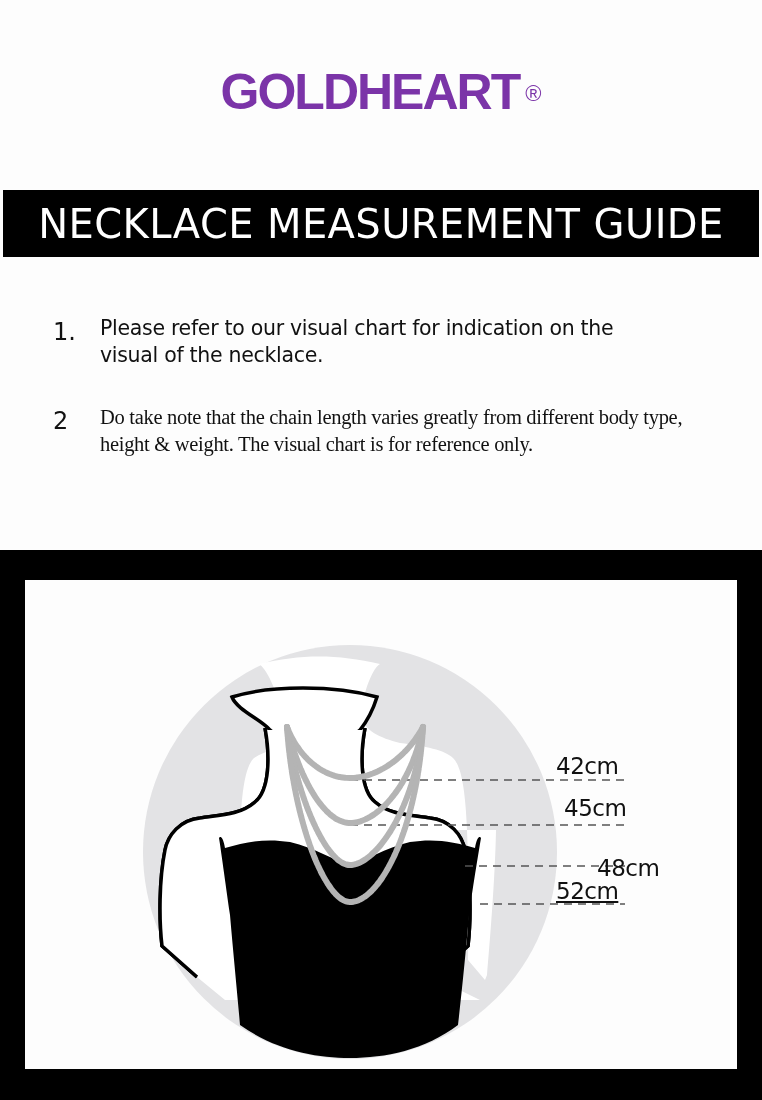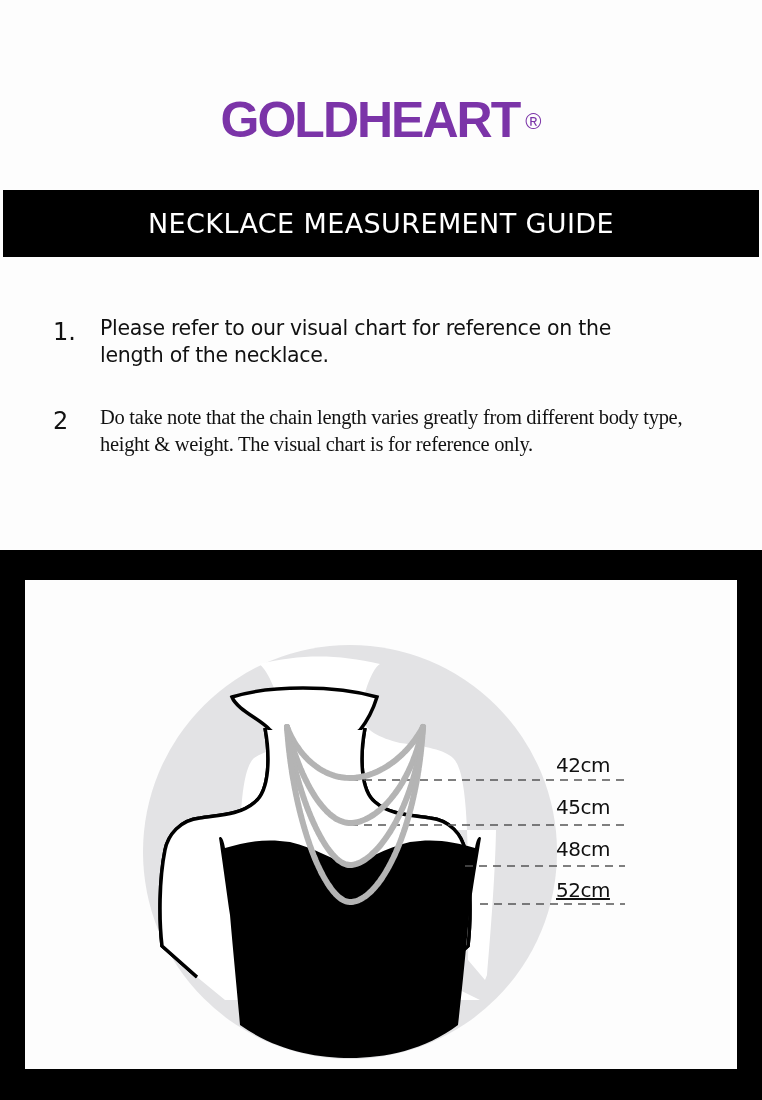--- a/index.html
+++ b/index.html
@@ -2,63 +2,63 @@
 <html><head>
   <meta charset="utf-8">
   <style>
     html, body { margin: 0; padding: 0; }
     body {
       width: 762px; height: 1100px; position: relative; overflow: hidden;
       background: #fdfdfd;
       font-family: "DejaVu Sans", sans-serif;
     }
     .logo {
-      position: absolute; left: 0; top: 92px; width: 762px; text-align: center;
+      position: absolute; left: 0; top: 64px; width: 762px; text-align: center;
       font-family: "Liberation Sans", sans-serif; font-weight: 900;
       font-size: 50px; letter-spacing: -2px; line-height: 56px;
     }
     .logo .reg { font-size: 22px; font-weight: 400; vertical-align: top; letter-spacing: 0; margin-left: 6px; position: relative; top: 2px; }
     .title-bar {
       position: absolute; left: 3px; top: 190px; width: 756px; height: 67px;
       background: #000; color: #fff;
       display: flex; align-items: center; justify-content: center;
-      font-family: "DejaVu Sans", sans-serif; font-size: 27px; letter-spacing: 0.4px;
+      font-family: "DejaVu Sans", sans-serif; font-size: 40px; letter-spacing: 0.4px;
     }
     .note {
       position: absolute; left: 53px; display: flex;
       font-family: "DejaVu Sans", sans-serif; font-size: 20.5px; line-height: 27px; color: #111;
     }
     .note .num { width: 47px; font-size: 24px; padding-top: 4px; }
     .note .txt { width: 630px; letter-spacing: -0.3px; }
     .frame {
       position: absolute; left: 0; top: 550px; width: 762px; height: 550px; background: #000;
     }
     .panel {
       position: absolute; left: 25px; top: 30px; width: 712px; height: 489px; background: #fdfdfd;
     }
     .chart-svg { position: absolute; left: 0; top: 0; }
     .size-label {
       position: absolute; left: 531px; font-family: "DejaVu Sans", sans-serif;
-      font-size: 20px; color: #111; letter-spacing: -0.5px;
+      font-size: 23px; color: #111; letter-spacing: -0.5px;
     }
   </style>
 </head>
 <body>
 
 <div class="logo">
   <span style="color:#7b34a8;">GOLDHEART</span><span class="reg" style="color:#7b34a8;">®</span>
 </div>
 
 <div class="title-bar">
   <span>NECKLACE MEASUREMENT GUIDE</span>
 </div>
 
 <div class="note" style="top:315px;">
   <div class="num">1.</div>
-  <div class="txt" style="width:570px;">Please refer to our visual chart for reference on the length of the necklace.</div>
+  <div class="txt" style="width:570px;">Please refer to our visual chart for indication on the visual of the necklace.</div>
 </div>
 
 <div class="note" style="top:404px;">
   <div class="num">2</div>
   <div class="txt" style="width:625px;font-family:Liberation Serif, serif;">Do take note that the chain length varies greatly from different body type, height &amp; weight. The visual chart is for reference only.</div>
 </div>
 
 <div class="frame">
   <div class="panel">
     <svg class="chart-svg" width="712" height="489" viewBox="0 0 712 489">
@@ -102,17 +102,17 @@
       <line x1="455" y1="324" x2="600" y2="324" stroke="#555" stroke-width="1.3" stroke-dasharray="8,6"></line>
 
       <g fill="none" stroke="#b4b4b4" stroke-width="6" stroke-dasharray="4,1.5" stroke-linecap="round">
         <path d="M262,147 C275,180 300,198 325,198 C350,198 380,180 398,147"></path>
         <path d="M262,147 C275,200 300,243 325,243 C350,243 385,210 398,147"></path>
         <path d="M262,147 C270,210 300,285 325,285 C350,285 390,230 398,147"></path>
         <path d="M262,147 C268,240 300,322 325,322 C355,322 392,250 398,147"></path>
       </g>
     </svg>
     <div class="size-label" style="top:173px;">42cm</div>
-    <div class="size-label" style="top:215px;">45cm</div>
-    <div class="size-label" style="top:257px;">48cm</div>
+    <div class="size-label" style="top:215px;margin-left:8px;">45cm</div>
+    <div class="size-label" style="top:275px;margin-left:41px;">48cm</div>
     <div class="size-label" style="top:298px;text-decoration:underline;">52cm</div>
   </div>
 </div>
 
 </body></html>

